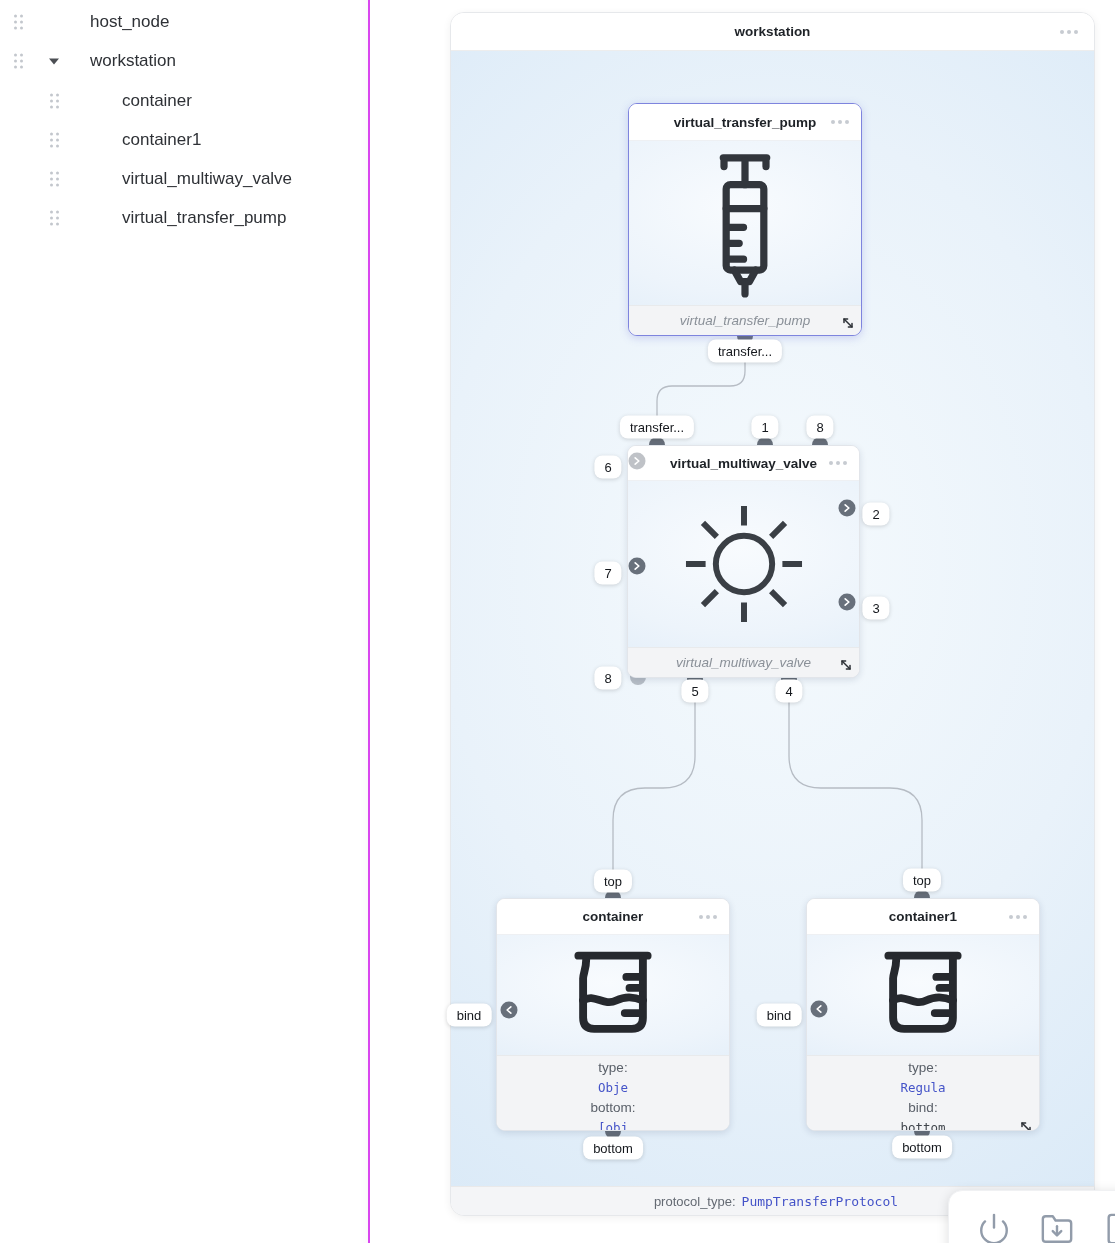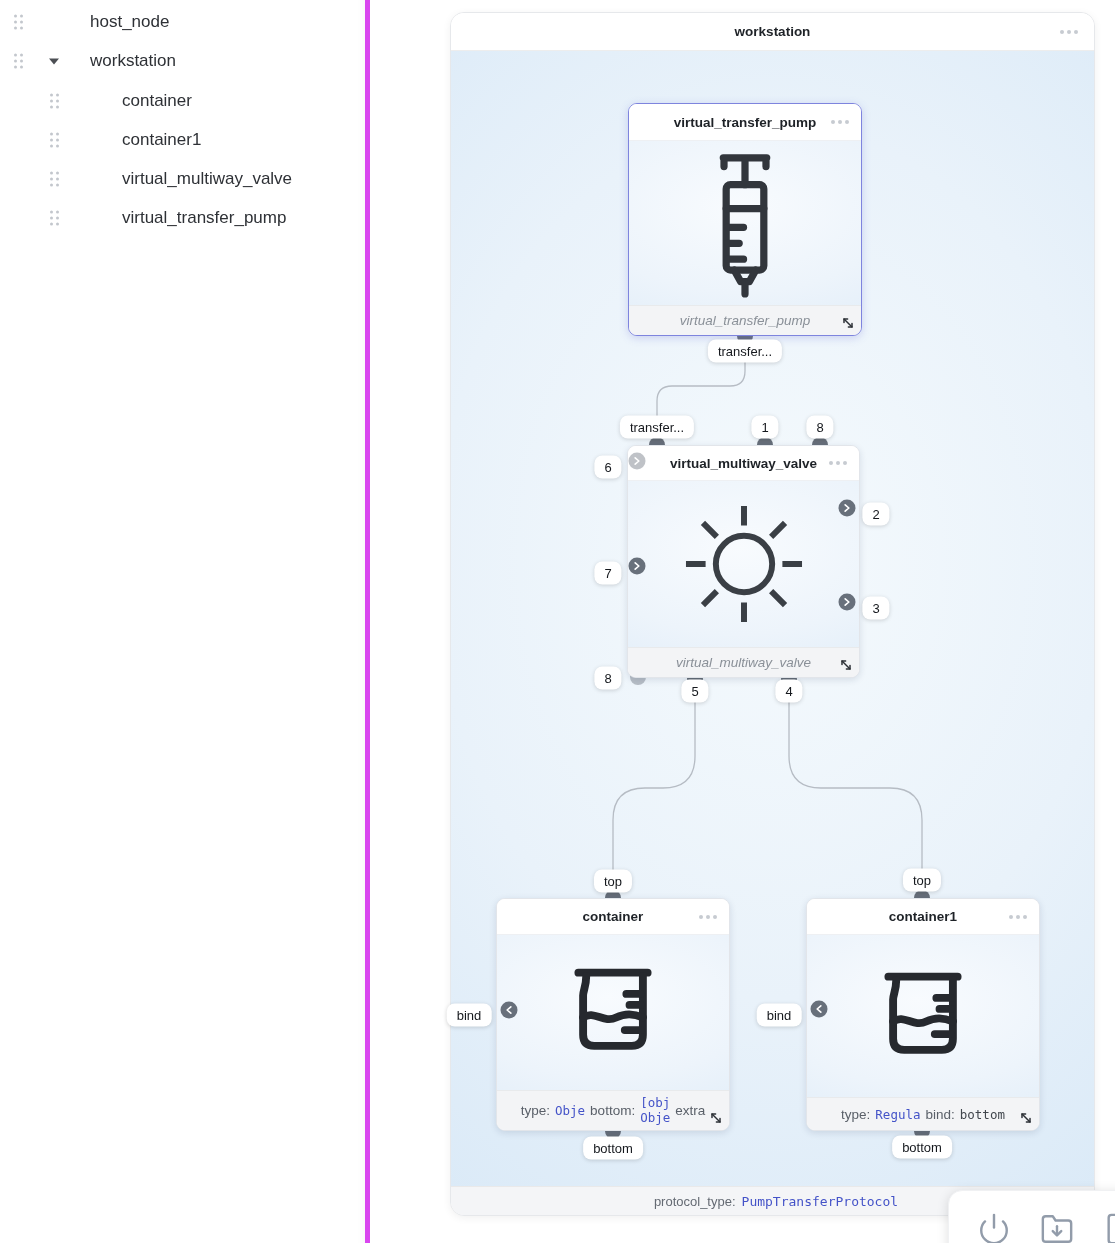--- a/index.html
+++ b/index.html
@@ -2,21 +2,21 @@
 <html><head>
 <meta charset="utf-8">
 <style>
   * { margin:0; padding:0; box-sizing:border-box; }
   html,body { width:1115px; height:1243px; }
   body { font-family:"Liberation Sans", sans-serif; background:#ffffff; overflow:hidden; }
   #app { position:relative; width:1115px; height:1243px; overflow:hidden; background:#fff; }
 
   
   .sidebar { position:absolute; left:0; top:0; width:370px; height:1243px; background:#fff;
-             border-right:5px solid #d946ef; box-shadow:inset -10px 0 10px -10px rgba(0,0,0,.05); z-index:6; }
+             border-right:2px solid #d946ef; box-shadow:inset -10px 0 10px -10px rgba(0,0,0,.05); z-index:6; }
   .tree-row { position:absolute; left:0; width:370px; height:26px; cursor:pointer; }
   .tree-label { position:absolute; top:50%; transform:translateY(-50%); font-size:17px; color:#2e3136; white-space:nowrap; }
   .drag-handle { position:absolute; top:50%; transform:translateY(-50%); display:grid;
                  grid-template-columns:repeat(2,3px); grid-template-rows:repeat(3,3px); gap:3px; }
   .drag-handle i { width:3px; height:3px; border-radius:50%; background:#c3c7cd; }
   .caret { position:absolute; top:50%; transform:translateY(-40%); width:0; height:0;
            border-left:5px solid transparent; border-right:5px solid transparent; border-top:6px solid #4c4f54; }
 
   
   .ws-card { position:absolute; left:450px; top:12px; width:645px; height:1204px; border:1px solid #e6e8eb;
@@ -37,21 +37,21 @@
           display:flex; flex-direction:column; overflow:hidden; box-shadow:0 2px 7px rgba(25,39,80,.13); z-index:3; }
   .node.selected { border:1.5px solid #7e84de; box-shadow:0 2px 9px rgba(90,100,210,.25); }
   .node-header { height:37px; background:#fff; border-bottom:1px solid #eef0f3; position:relative;
                  display:flex; align-items:center; justify-content:center; flex:none; }
   .node-title { font-size:13.5px; font-weight:700; color:#1e2227; }
   .node-body { flex:1; display:flex; align-items:center; justify-content:center;
                background:radial-gradient(120% 95% at 48% 40%, #f8fbfe 0%, #edf4fb 55%, #dfecf8 100%); }
   .node-footer { flex:none; background:#f3f4f6; border-top:1px solid #e8eaec; position:relative;
                  display:flex; align-items:center; justify-content:center; }
   .name-footer { height:30px; font-size:13.5px; font-style:italic; color:#8a9098; }
-  .fields-footer { min-height:33px; font-size:13.5px; color:#5a6069; gap:5px; padding:4px 2px; }
+  .fields-footer { min-height:33px; font-size:13.5px; color:#5a6069; gap:5px; padding:4px 2px;flex-direction:column; }
   .mono-val { font-family:"DejaVu Sans Mono", monospace; font-size:12.5px; color:#4453c8; }
   .mono-dark { font-family:"DejaVu Sans Mono", monospace; font-size:12.5px; color:#41464d; }
   .pre2 { white-space:pre-line; line-height:1.25; text-align:right; }
   .resize-icon { position:absolute; right:6px; bottom:5px; cursor:nwse-resize; }
 
   
   .pill { position:absolute; transform:translate(-50%,-50%); background:#fff; border-radius:8px; padding:4px 10px;
           font-size:13px; color:#15181d; white-space:nowrap; box-shadow:0 1px 4px rgba(0,0,0,.16); z-index:5; }
   .port-dot { position:absolute; width:16px; height:16px; border-radius:50%; background:#68707b;
               transform:translate(-50%,-50%); z-index:2; cursor:crosshair; }

